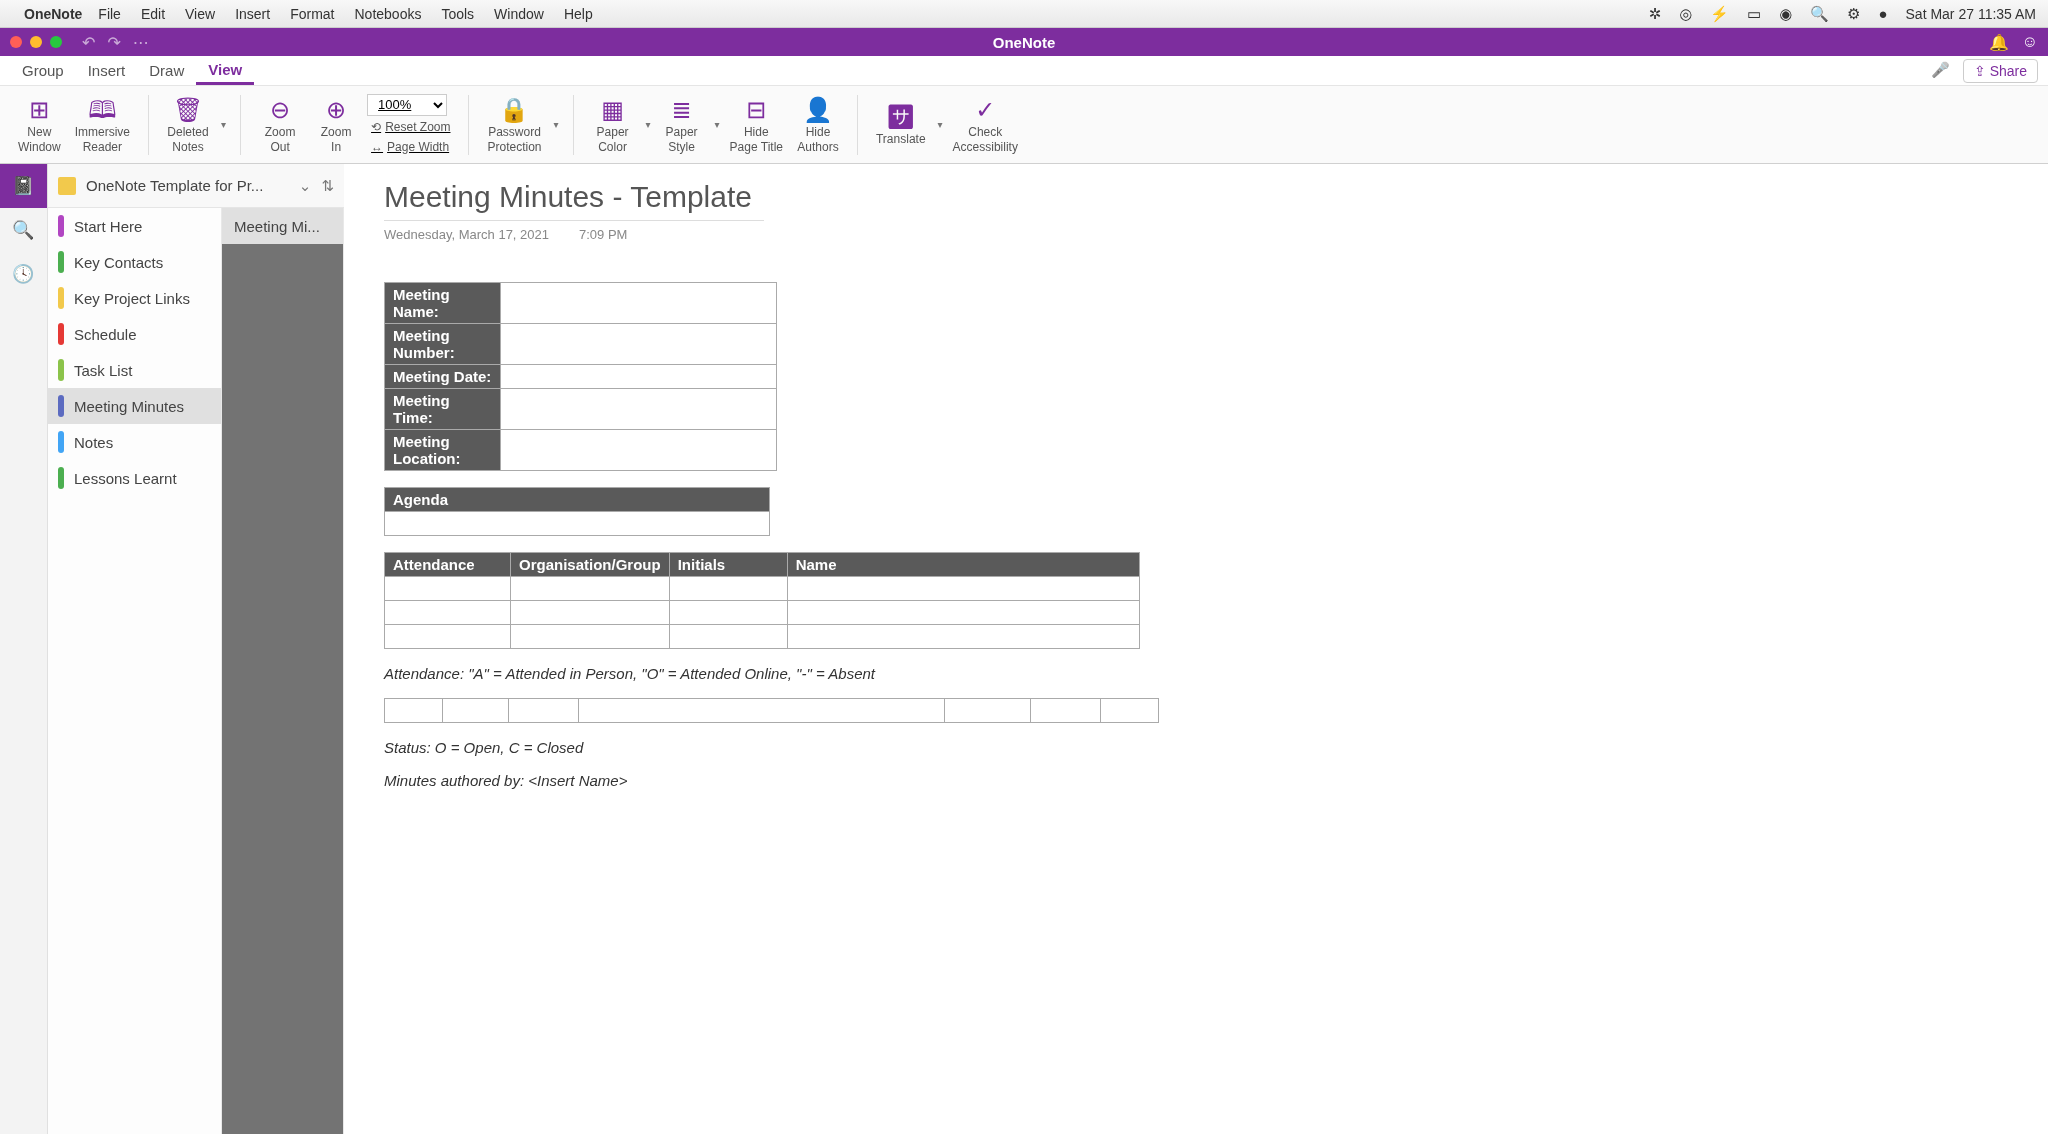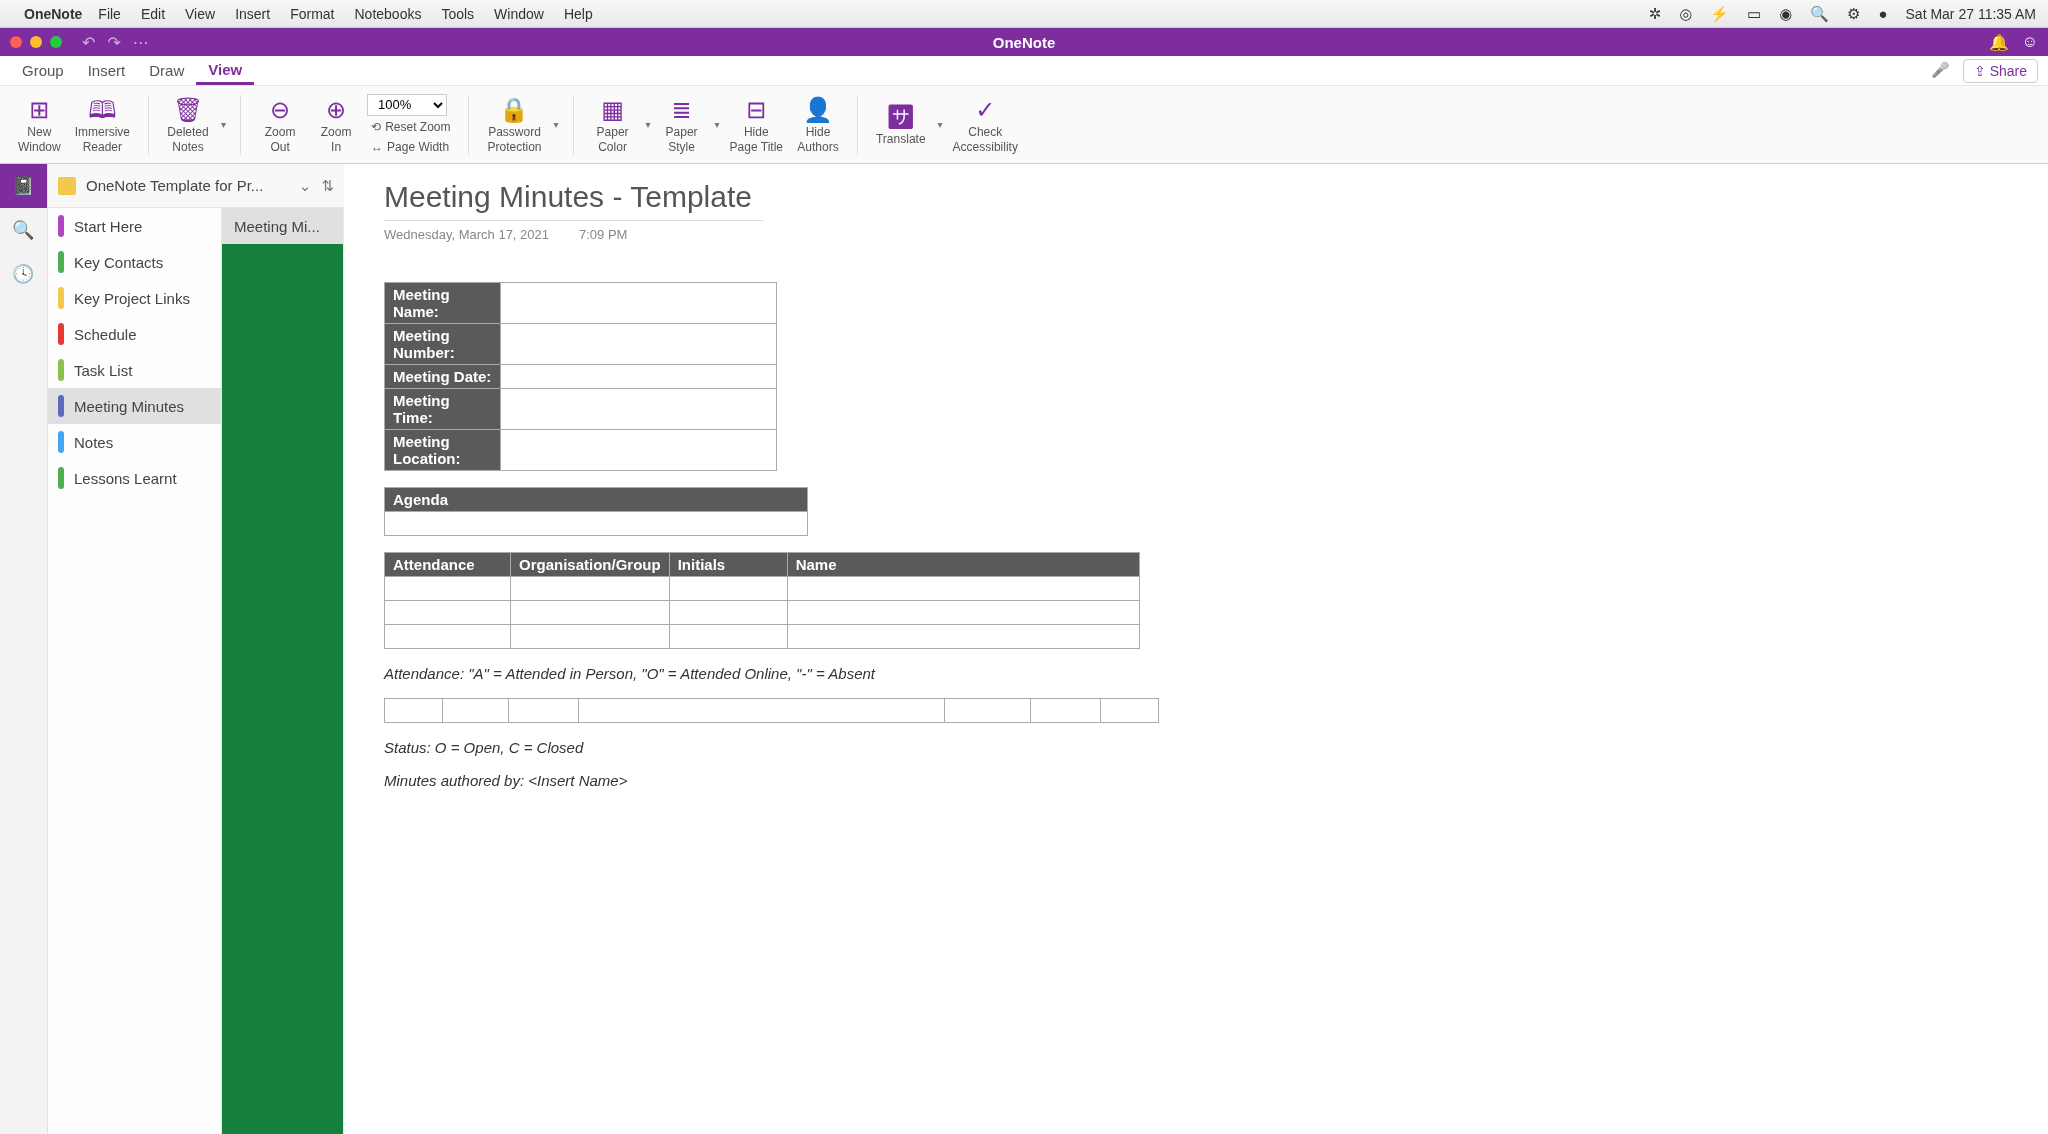--- a/index.html
+++ b/index.html
@@ -32,21 +32,21 @@
     .ribbon-tabs .right { margin-left: auto; display: flex; align-items: center; gap: 12px; }
     .share-btn { border: 1px solid #ccc; border-radius: 4px; padding: 3px 10px; color: #7d2d9e; font-size: 14px; display: flex; align-items: center; gap: 4px; }
     .mic-icon { width: 20px; height: 20px; opacity: 0.6; }
     
     
     .ribbon { height: 78px; display: flex; align-items: center; padding: 0 8px; border-bottom: 1px solid #d0d0d0; gap: 8px; background: #fafafa; }
     .ribbon-group { display: flex; align-items: center; gap: 6px; padding: 0 6px; height: 100%; }
     .ribbon-sep { width: 1px; height: 60px; background: #ddd; }
     .ribbon-btn { display: flex; flex-direction: column; align-items: center; justify-content: center; padding: 2px 4px; cursor: pointer; font-size: 12px; color: #555; text-align: center; line-height: 1.2; min-width: 50px; }
     .ribbon-btn .ico { font-size: 24px; height: 30px; display: flex; align-items: center; justify-content: center; color: #7d2d9e; }
-    .ribbon-small { display: flex; flex-direction: column; gap: 2px; }
+    .ribbon-small { display: flex; flex-direction: column; gap: 2px; text-decoration: underline; }
     .ribbon-small-btn { display: flex; align-items: center; gap: 4px; font-size: 12px; color: #555; padding: 2px 4px; cursor: pointer; }
     .zoom-input { width: 80px; height: 22px; border: 1px solid #ccc; font-size: 13px; padding: 0 6px; background: #fff; }
     .dd-arrow { font-size: 10px; color: #777; margin-left: 2px; }
     
     
     .main { display: flex; height: calc(100% - 164px); }
     
     
     .rail { width: 48px; background: #f3f3f3; border-right: 1px solid #e0e0e0; display: flex; flex-direction: column; align-items: center; padding-top: 0; }
     .rail-top { width: 100%; height: 44px; display: flex; align-items: center; justify-content: center; background: #7d2d9e; color: #fff; font-size: 18px; }
@@ -58,37 +58,37 @@
     .nb-name { flex: 1; font-weight: 500; overflow: hidden; text-overflow: ellipsis; white-space: nowrap; }
     .nb-dd { color: #777; }
     
     
     .sections { width: 174px; background: #fdfdfd; border-right: 1px solid #e8e8e8; }
     .section-item { height: 36px; display: flex; align-items: center; padding: 0 10px; gap: 10px; font-size: 15px; color: #444; cursor: pointer; }
     .section-item.active { background: #e0e0e0; }
     .section-tab { width: 6px; height: 22px; border-radius: 3px; }
     
     
-    .pages { width: 122px; background: #15803d; border-right: 1px solid #e8e8e8; }
+    .pages { width: 122px; background: #737373; border-right: 1px solid #e8e8e8; }
     .page-item { height: 36px; display: flex; align-items: center; padding: 0 12px; font-size: 15px; color: #444; cursor: pointer; overflow: hidden; text-overflow: ellipsis; white-space: nowrap; }
     .page-item.active { background: #e0e0e0; }
     
     
     .content { flex: 1; padding: 16px 40px; overflow: auto; background: #fff; }
     .page-title { font-size: 30px; color: #555; font-weight: 400; margin-bottom: 2px; border-bottom: 1px solid #ddd; padding-bottom: 6px; display: inline-block; min-width: 380px; }
     .page-meta { font-size: 13px; color: #888; display: flex; gap: 30px; margin-top: 4px; margin-bottom: 40px; }
     
     
     .tbl { border-collapse: collapse; margin-bottom: 16px; }
     .tbl th, .tbl td { border: 1px solid #aaa; padding: 3px 8px; font-size: 15px; text-align: left; }
     .tbl th { background: #5a5a5a; color: #fff; font-weight: 700; }
     .tbl td { background: #fff; height: 24px; }
     .tbl-meeting th { width: 116px; }
     .tbl-meeting td { width: 276px; }
-    .tbl-agenda { width: 424px; }
+    .tbl-agenda { width: 386px; }
     .tbl-agenda th { width: 400px; }
     .tbl-agenda td { height: 24px; }
     .tbl-att th:nth-child(1), .tbl-att td:nth-child(1) { width: 126px; }
     .tbl-att th:nth-child(2), .tbl-att td:nth-child(2) { width: 158px; }
     .tbl-att th:nth-child(3), .tbl-att td:nth-child(3) { width: 118px; }
     .tbl-att th:nth-child(4), .tbl-att td:nth-child(4) { width: 352px; }
     .tbl-items th:nth-child(1), .tbl-items td:nth-child(1) { width: 58px; }
     .tbl-items th:nth-child(2), .tbl-items td:nth-child(2) { width: 66px; }
     .tbl-items th:nth-child(3), .tbl-items td:nth-child(3) { width: 70px; }
     .tbl-items th:nth-child(4), .tbl-items td:nth-child(4) { width: 366px; }

